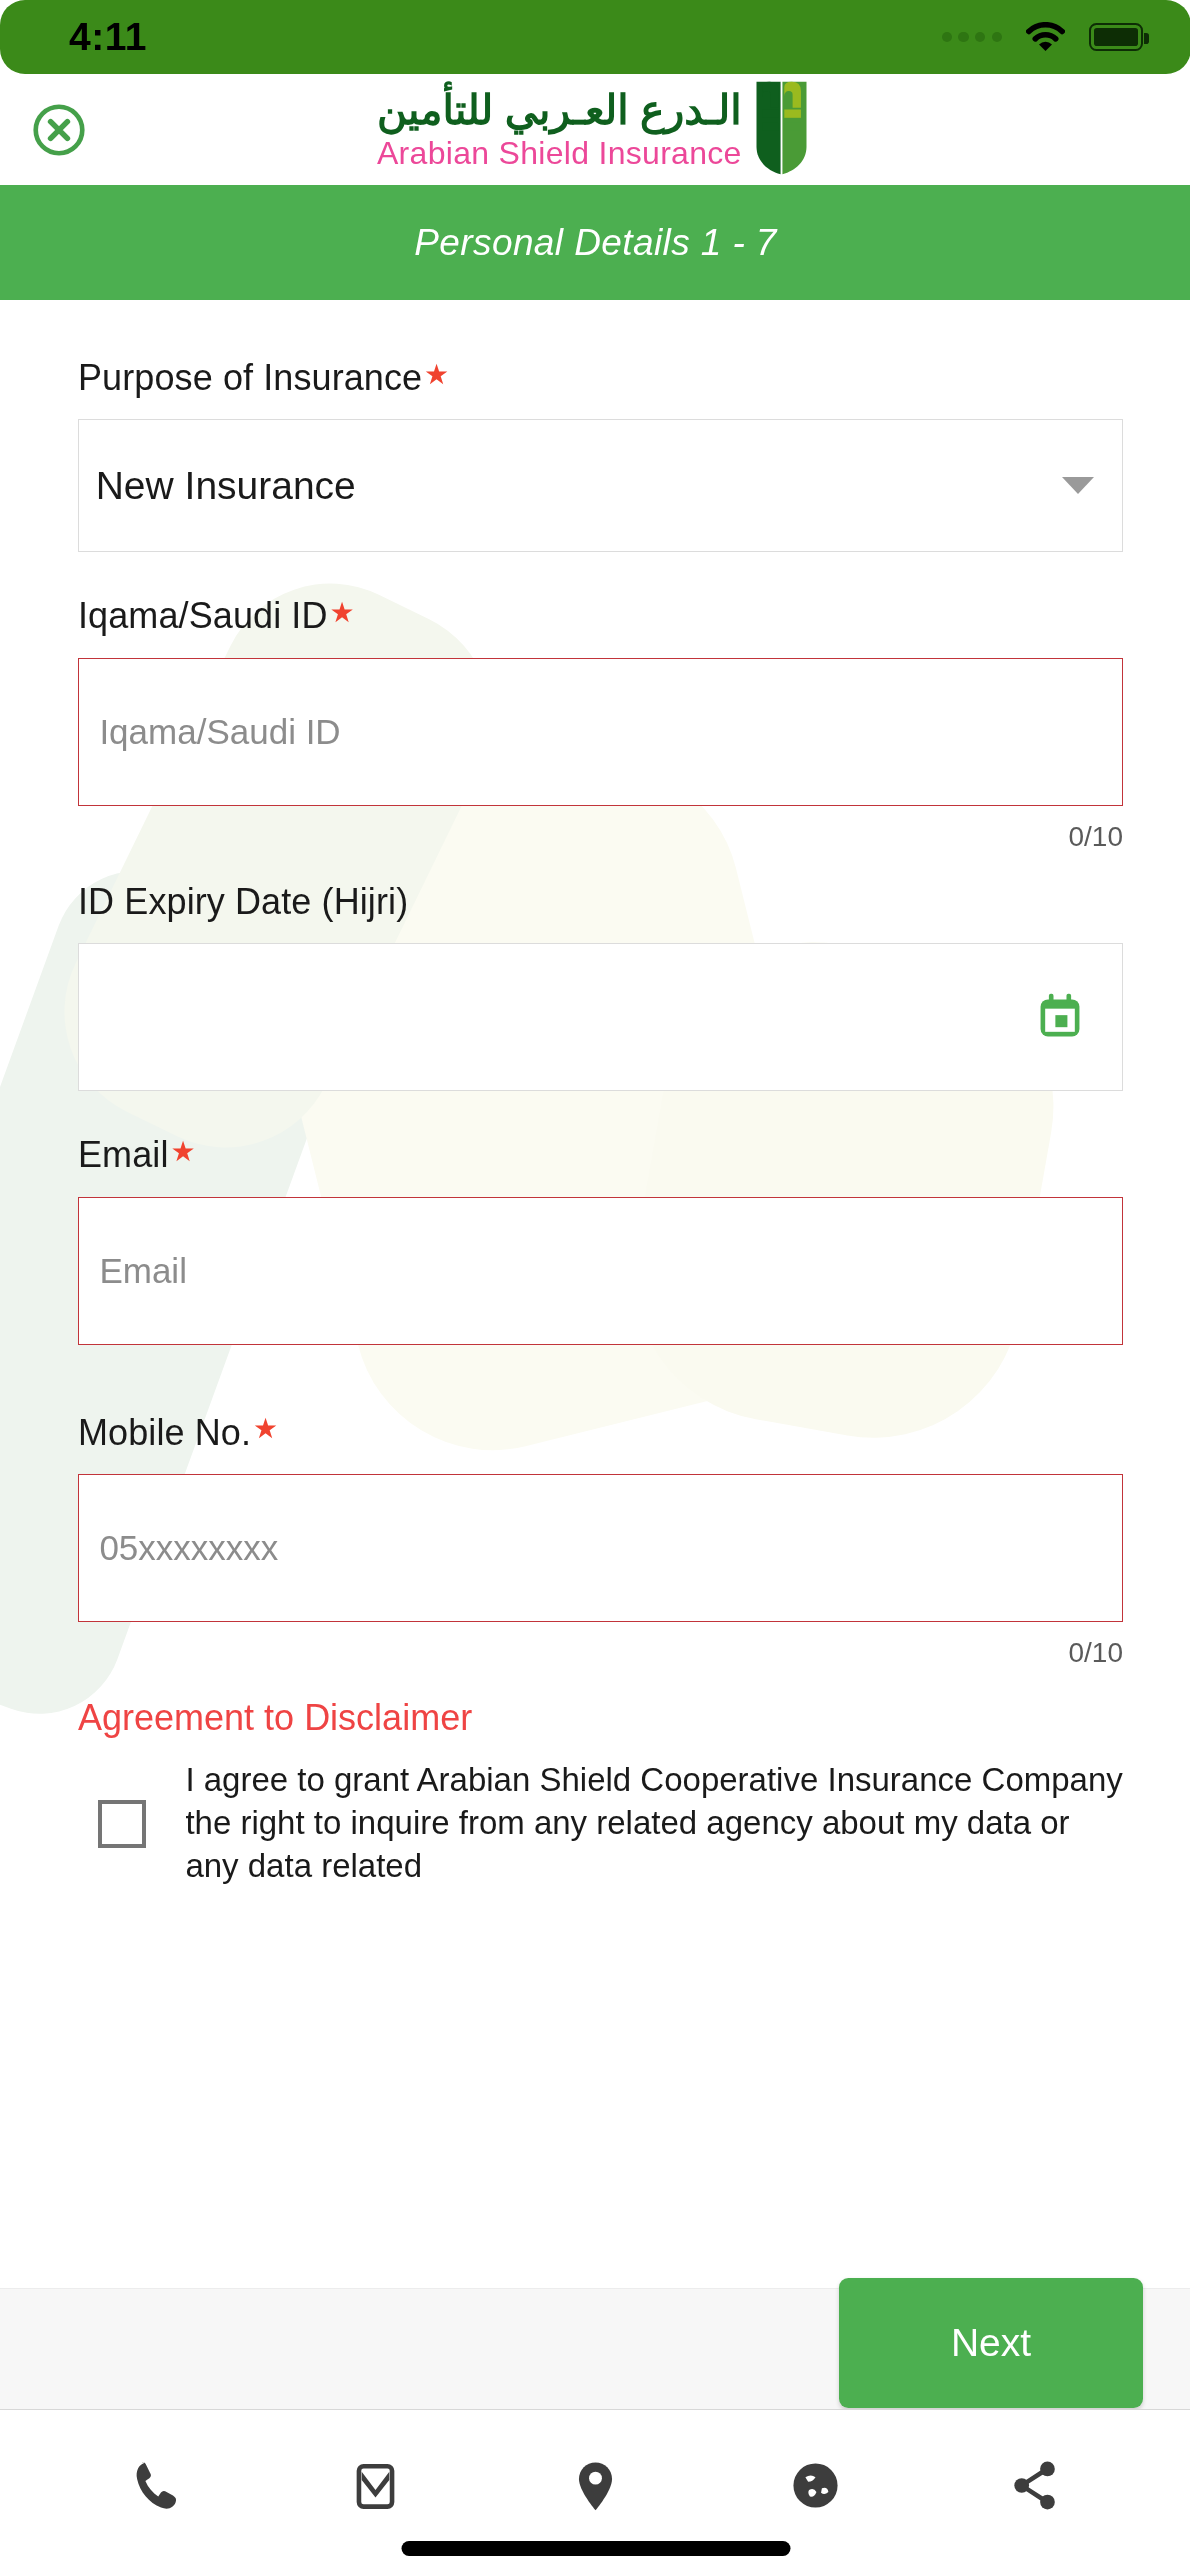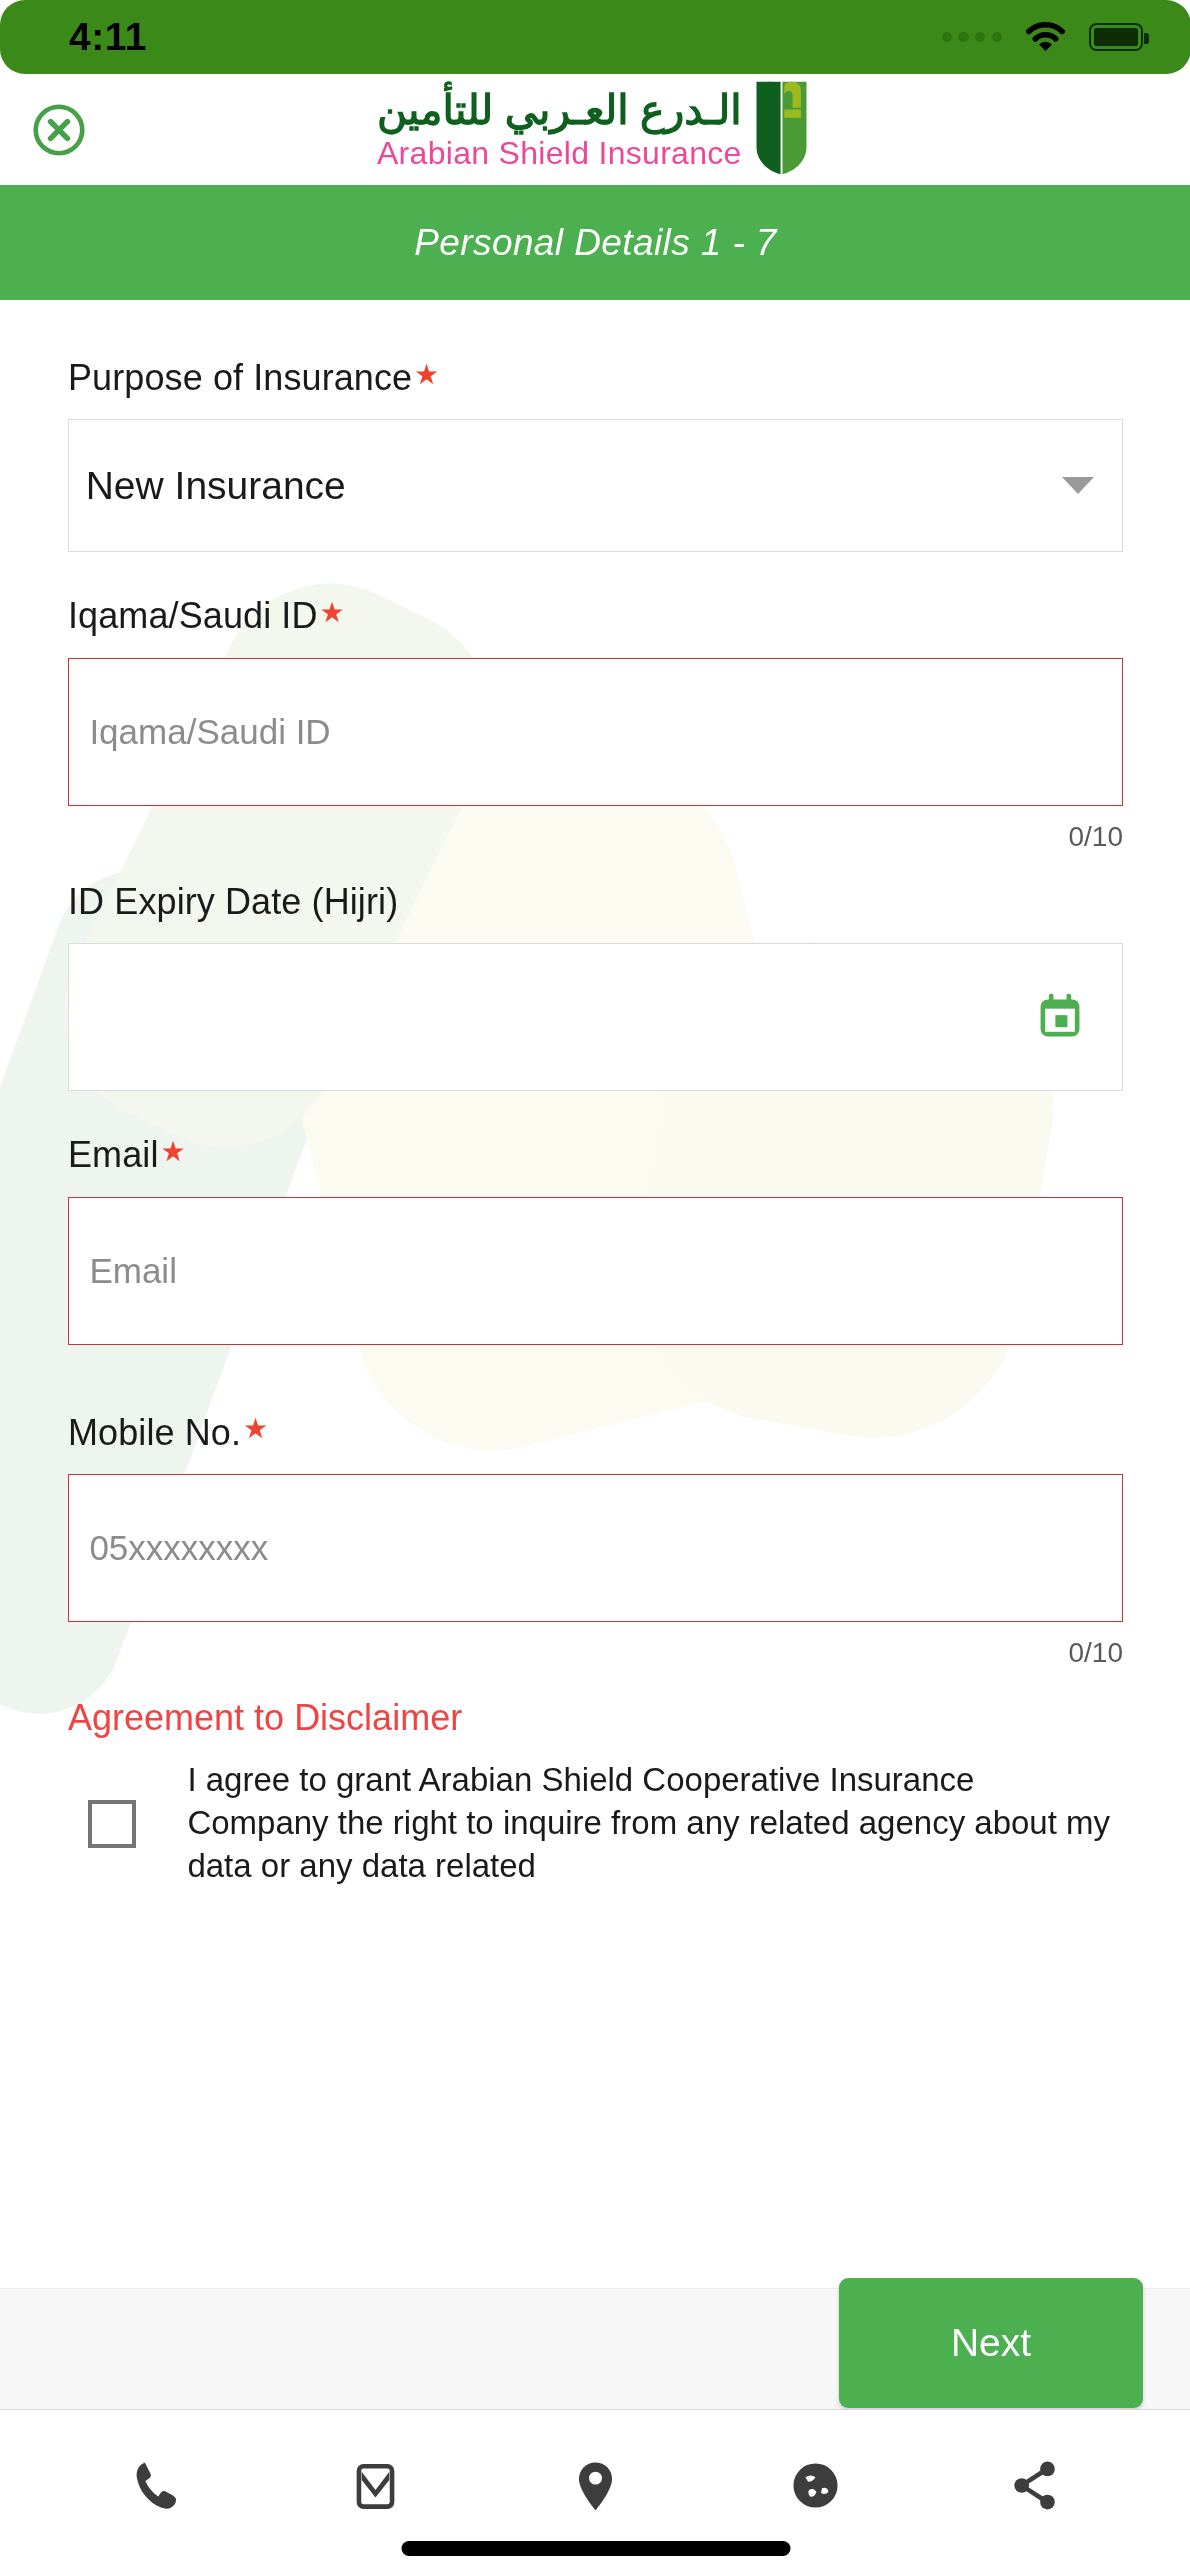--- a/index.html
+++ b/index.html
@@ -52,21 +52,21 @@
 
   
   .body-area { flex:1; position:relative; overflow:hidden; background:#fff; }
   .wm { position:absolute; inset:0; overflow:hidden; pointer-events:none; }
   .wm i { position:absolute; display:block; }
   .b1 { width:306px; height:835px; background:#eef4ee; left:-65px; top:575px; transform:rotate(20deg); border-radius:83px; }
   .b2 { width:482px; height:649px; background:#fbfbf2; left:306px; top:482px; transform:rotate(-14deg); border-radius:139px; }
   .b3 { width:278px; height:575px; background:#f4f7ee; left:139px; top:278px; transform:rotate(26deg); border-radius:111px; }
   .b4 { width:389px; height:482px; background:#fafaf0; left:649px; top:649px; transform:rotate(10deg); border-radius:148px; }
 
-  .form { position:relative; padding:0 68px; }
+  .form { position:relative; padding:0 68px;margin-left:10px; }
   .field { position:relative; }
   .label {
     font-size:36px; color:#1a1a1a; display:flex; align-items:flex-start;
     letter-spacing:0.1px;
   }
   .req { color:#f0432f; font-size:28px; margin-left:1.9px; line-height:1; position:relative; top:3.7px; }
 
   .select-box {
     height:133px; border:1.9px solid #dcdcdc; background:#fff;
     display:flex; align-items:center; justify-content:space-between;
@@ -80,21 +80,21 @@
     padding:0 20.4px; margin-top:20.4px;
   }
   .input-box.err { border:1.9px solid #c2343a; }
   .input-box.plain { border:1.9px solid #dcdcdc; justify-content:flex-end; padding-right:37px; }
   .ph { font-size:35px; color:#8c8c8c; }
   .counter { text-align:right; font-size:28px; color:#5a5a5a; margin-top:15px; }
 
   .cal { width:50px; height:50px; position:relative; }
 
   .agree-title { font-size:36px; color:#ef4444; }
-  .agree-row { display:flex; align-items:center; gap:16px; margin-top:20.4px; }
+  .agree-row { display:flex; align-items:center; gap:4px; margin-top:20.4px; }
   .cbox { width:48px; height:48px; border:4.6px solid #757575; background:#fff; flex:none; margin:0 35px 0 20.4px; }
   .agree-txt { font-size:33px; line-height:1.30; color:#1a1a1a; }
 
   
   .footer {
     height:121px; background:#f7f7f7; flex:none; position:relative;
     display:flex; align-items:center; justify-content:flex-end; padding-right:48px;
     border-top:0.9px solid #ececec;
   }
   .next-btn {

